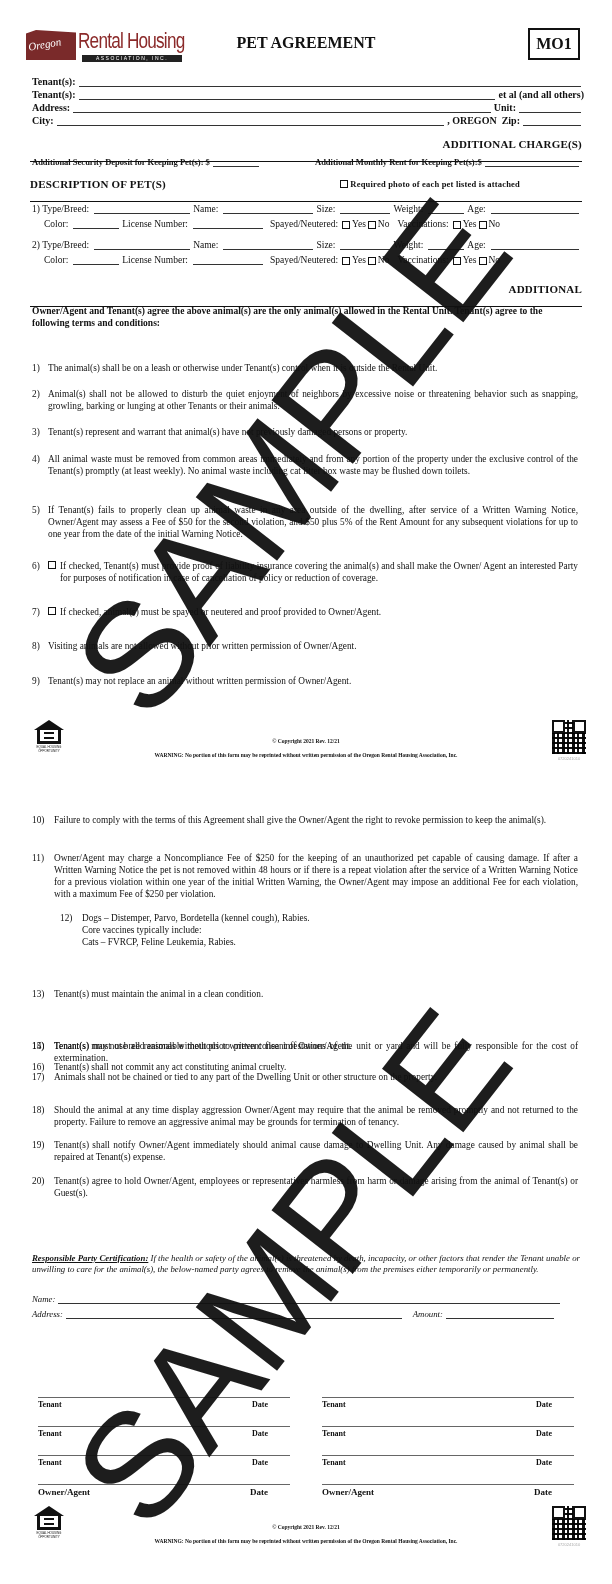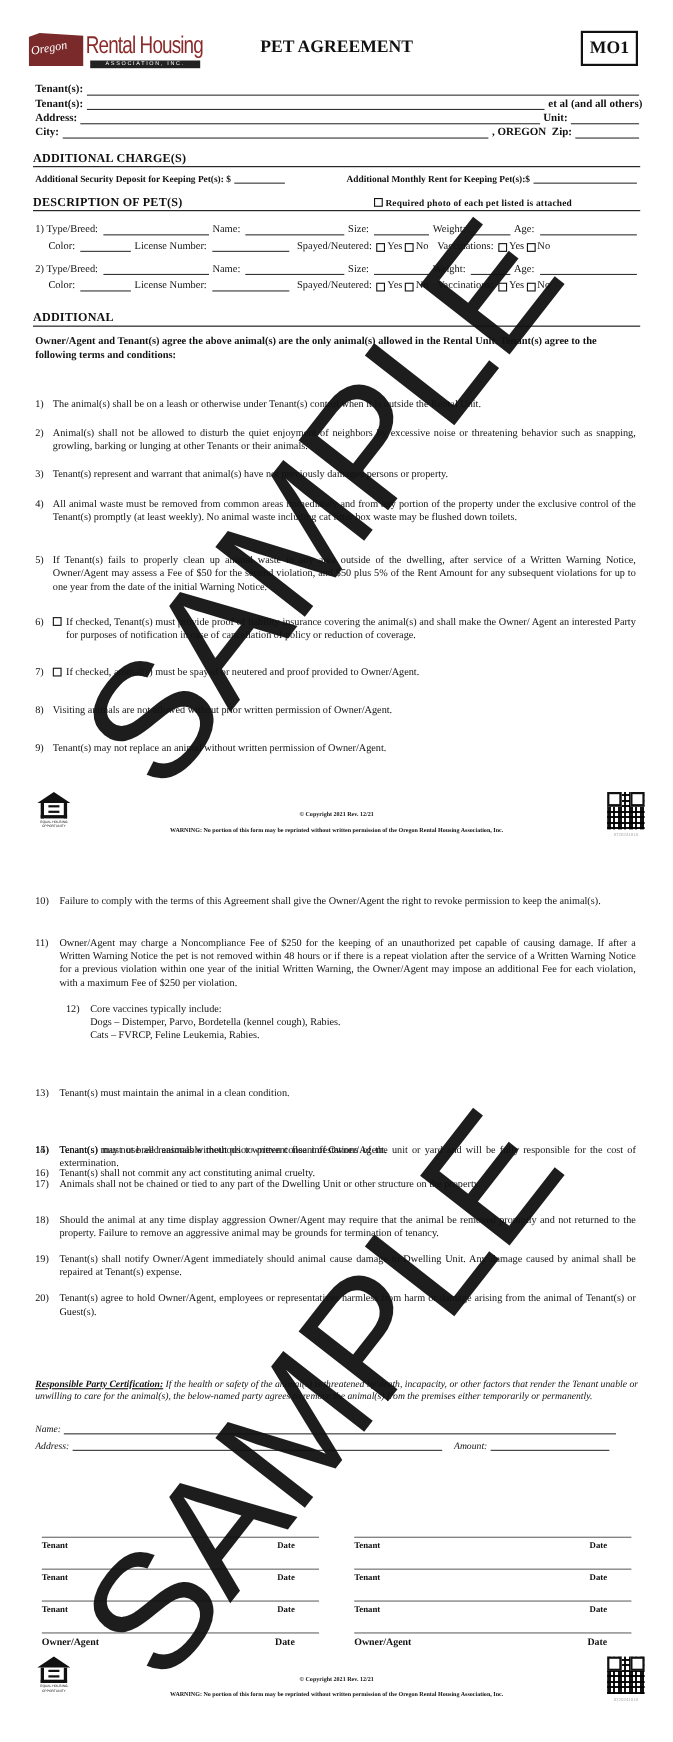--- a/index.html
+++ b/index.html
@@ -15,21 +15,21 @@
   .logo .state-text { position: absolute; left: 2px; top: 10px; font-style: italic; font-size: 11px; color: #fff; font-family: "Liberation Serif", serif; transform: rotate(-10deg); }
   .logo .brand { position: absolute; left: 52px; top: 0px; font-family: "Liberation Sans", sans-serif; font-size: 22px; color: #8b2a2a; letter-spacing: -1px; transform: scaleX(0.78); transform-origin: left; white-space: nowrap; }
   .logo .assoc { position: absolute; left: 56px; top: 27px; width: 100px; height: 7px; background: #222; color: #fff; font-size: 5px; line-height: 7px; letter-spacing: 1.5px; text-align: center; font-family: "Liberation Sans", sans-serif; }
   .title { position: absolute; left: 0; width: 612px; top: 34px; text-align: center; font-weight: bold; font-size: 16px; }
   .form-code { position: absolute; right: 32px; top: 28px; width: 52px; height: 32px; border: 2px solid #111; font-weight: bold; font-size: 16px; text-align: center; line-height: 28px; }
 
   .row { position: absolute; left: 32px; right: 28px; font-size: 10px; font-weight: bold; display: flex; align-items: flex-end; white-space: nowrap; }
   .line { flex: 1; border-bottom: 1px solid #333; height: 10px; margin: 0 3px; }
   .fixed-line { display: inline-block; border-bottom: 1px solid #333; height: 10px; margin: 0 3px; }
 
-  .section-head { position: absolute; left: 30px; right: 30px; font-size: 11px; font-weight: bold; border-bottom: 1.5px solid #111; padding-bottom: 1px; letter-spacing: 0.2px; }
+  .section-head { position: absolute; left: 30px; right: 30px; font-size: 11px; font-weight: bold; border-bottom: 1.5px solid #111; padding-bottom: 11px; letter-spacing: 0.2px; text-align: right; }
   .charges { position: absolute; left: 32px; right: 30px; font-size: 8.5px; font-weight: bold; display: flex; white-space: nowrap; }
   .charges .half { flex: 1; display: flex; align-items: flex-end; }
 
   .cb { display: inline-block; width: 8px; height: 8px; border: 1px solid #111; vertical-align: -1px; margin: 0 2px; }
   .pet-row { position: absolute; left: 32px; right: 30px; font-size: 9.5px; white-space: nowrap; display: flex; align-items: flex-end; }
   .pet-row .lbl { margin-right: 2px; }
 
   .intro { position: absolute; left: 32px; right: 32px; font-size: 9.5px; font-weight: bold; line-height: 12px; }
   .term { position: absolute; left: 32px; right: 34px; font-size: 9.3px; line-height: 12px; text-align: justify; display: flex; }
   .term .num { width: 16px; flex: none; }
@@ -244,22 +244,22 @@
       <span class="num">10)</span>
       <span class="txt">Failure to comply with the terms of this Agreement shall give the Owner/Agent the right to revoke permission to keep the animal(s).</span>
     </div>
   <div class="term term2" style="top:62px;">
       <span class="num">11)</span>
       <span class="txt">Owner/Agent may charge a Noncompliance Fee of $250 for the keeping of an unauthorized pet capable of causing damage. If after a Written Warning Notice the pet is not removed within 48 hours or if there is a repeat violation after the service of a Written Warning Notice for a previous violation within one year of the initial Written Warning, the Owner/Agent may impose an additional Fee for each violation, with a maximum Fee of $250 per violation.</span>
     </div>
   <div class="term term2" style="top:122px;margin-left:28px;">
       <span class="num">12)</span>
     <span class="txt">
+      <span style="display:block;">Dogs – Distemper, Parvo, Bordetella (kennel cough), Rabies.</span>
       <span style="display:block;">Core vaccines typically include:</span>
-      <span style="display:block;">Dogs – Distemper, Parvo, Bordetella (kennel cough), Rabies.</span>
       <span style="display:block;">Cats – FVRCP, Feline Leukemia, Rabies.</span>
     </span>
   </div>
   <div class="term term2" style="top:198px;">
       <span class="num">13)</span>
       <span class="txt">Tenant(s) must maintain the animal in a clean condition.</span>
     </div>
   <div class="term term2" style="top:218px;margin-top:32px;">
       <span class="num">14)</span>
       <span class="txt">Tenant(s) must use all reasonable methods to prevent flea infestations of the unit or yard and will be fully responsible for the cost of extermination.</span>

